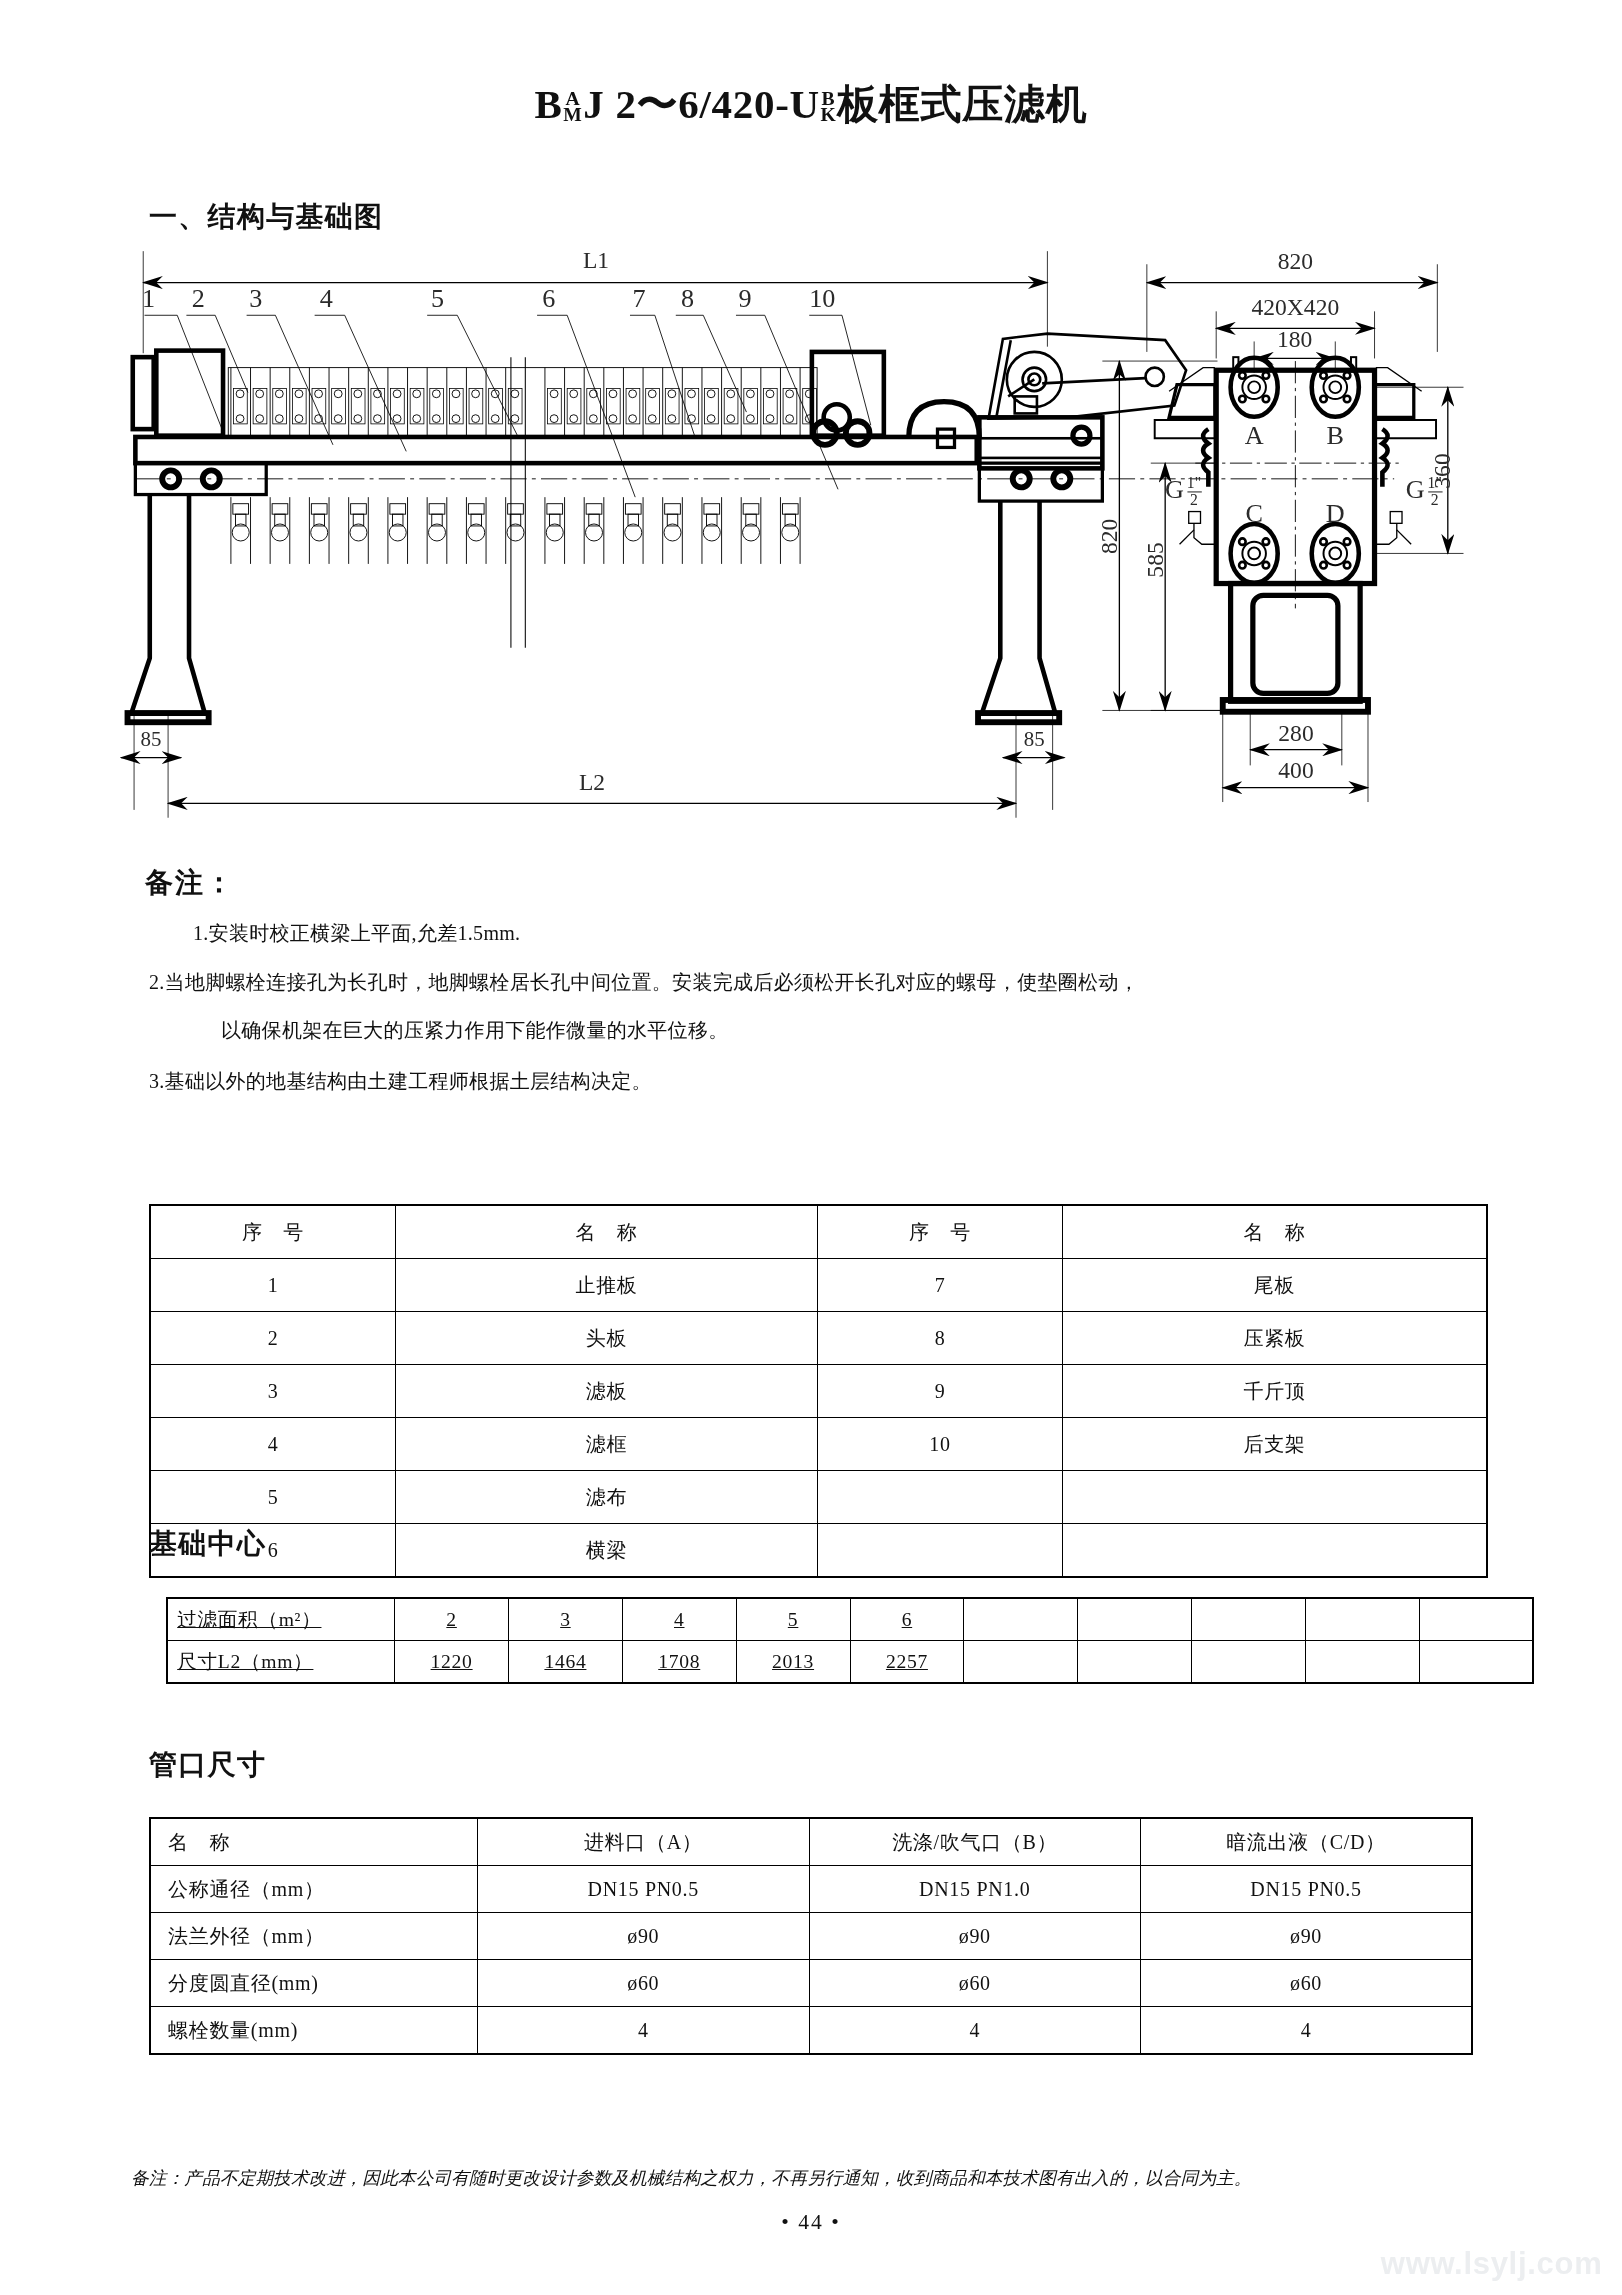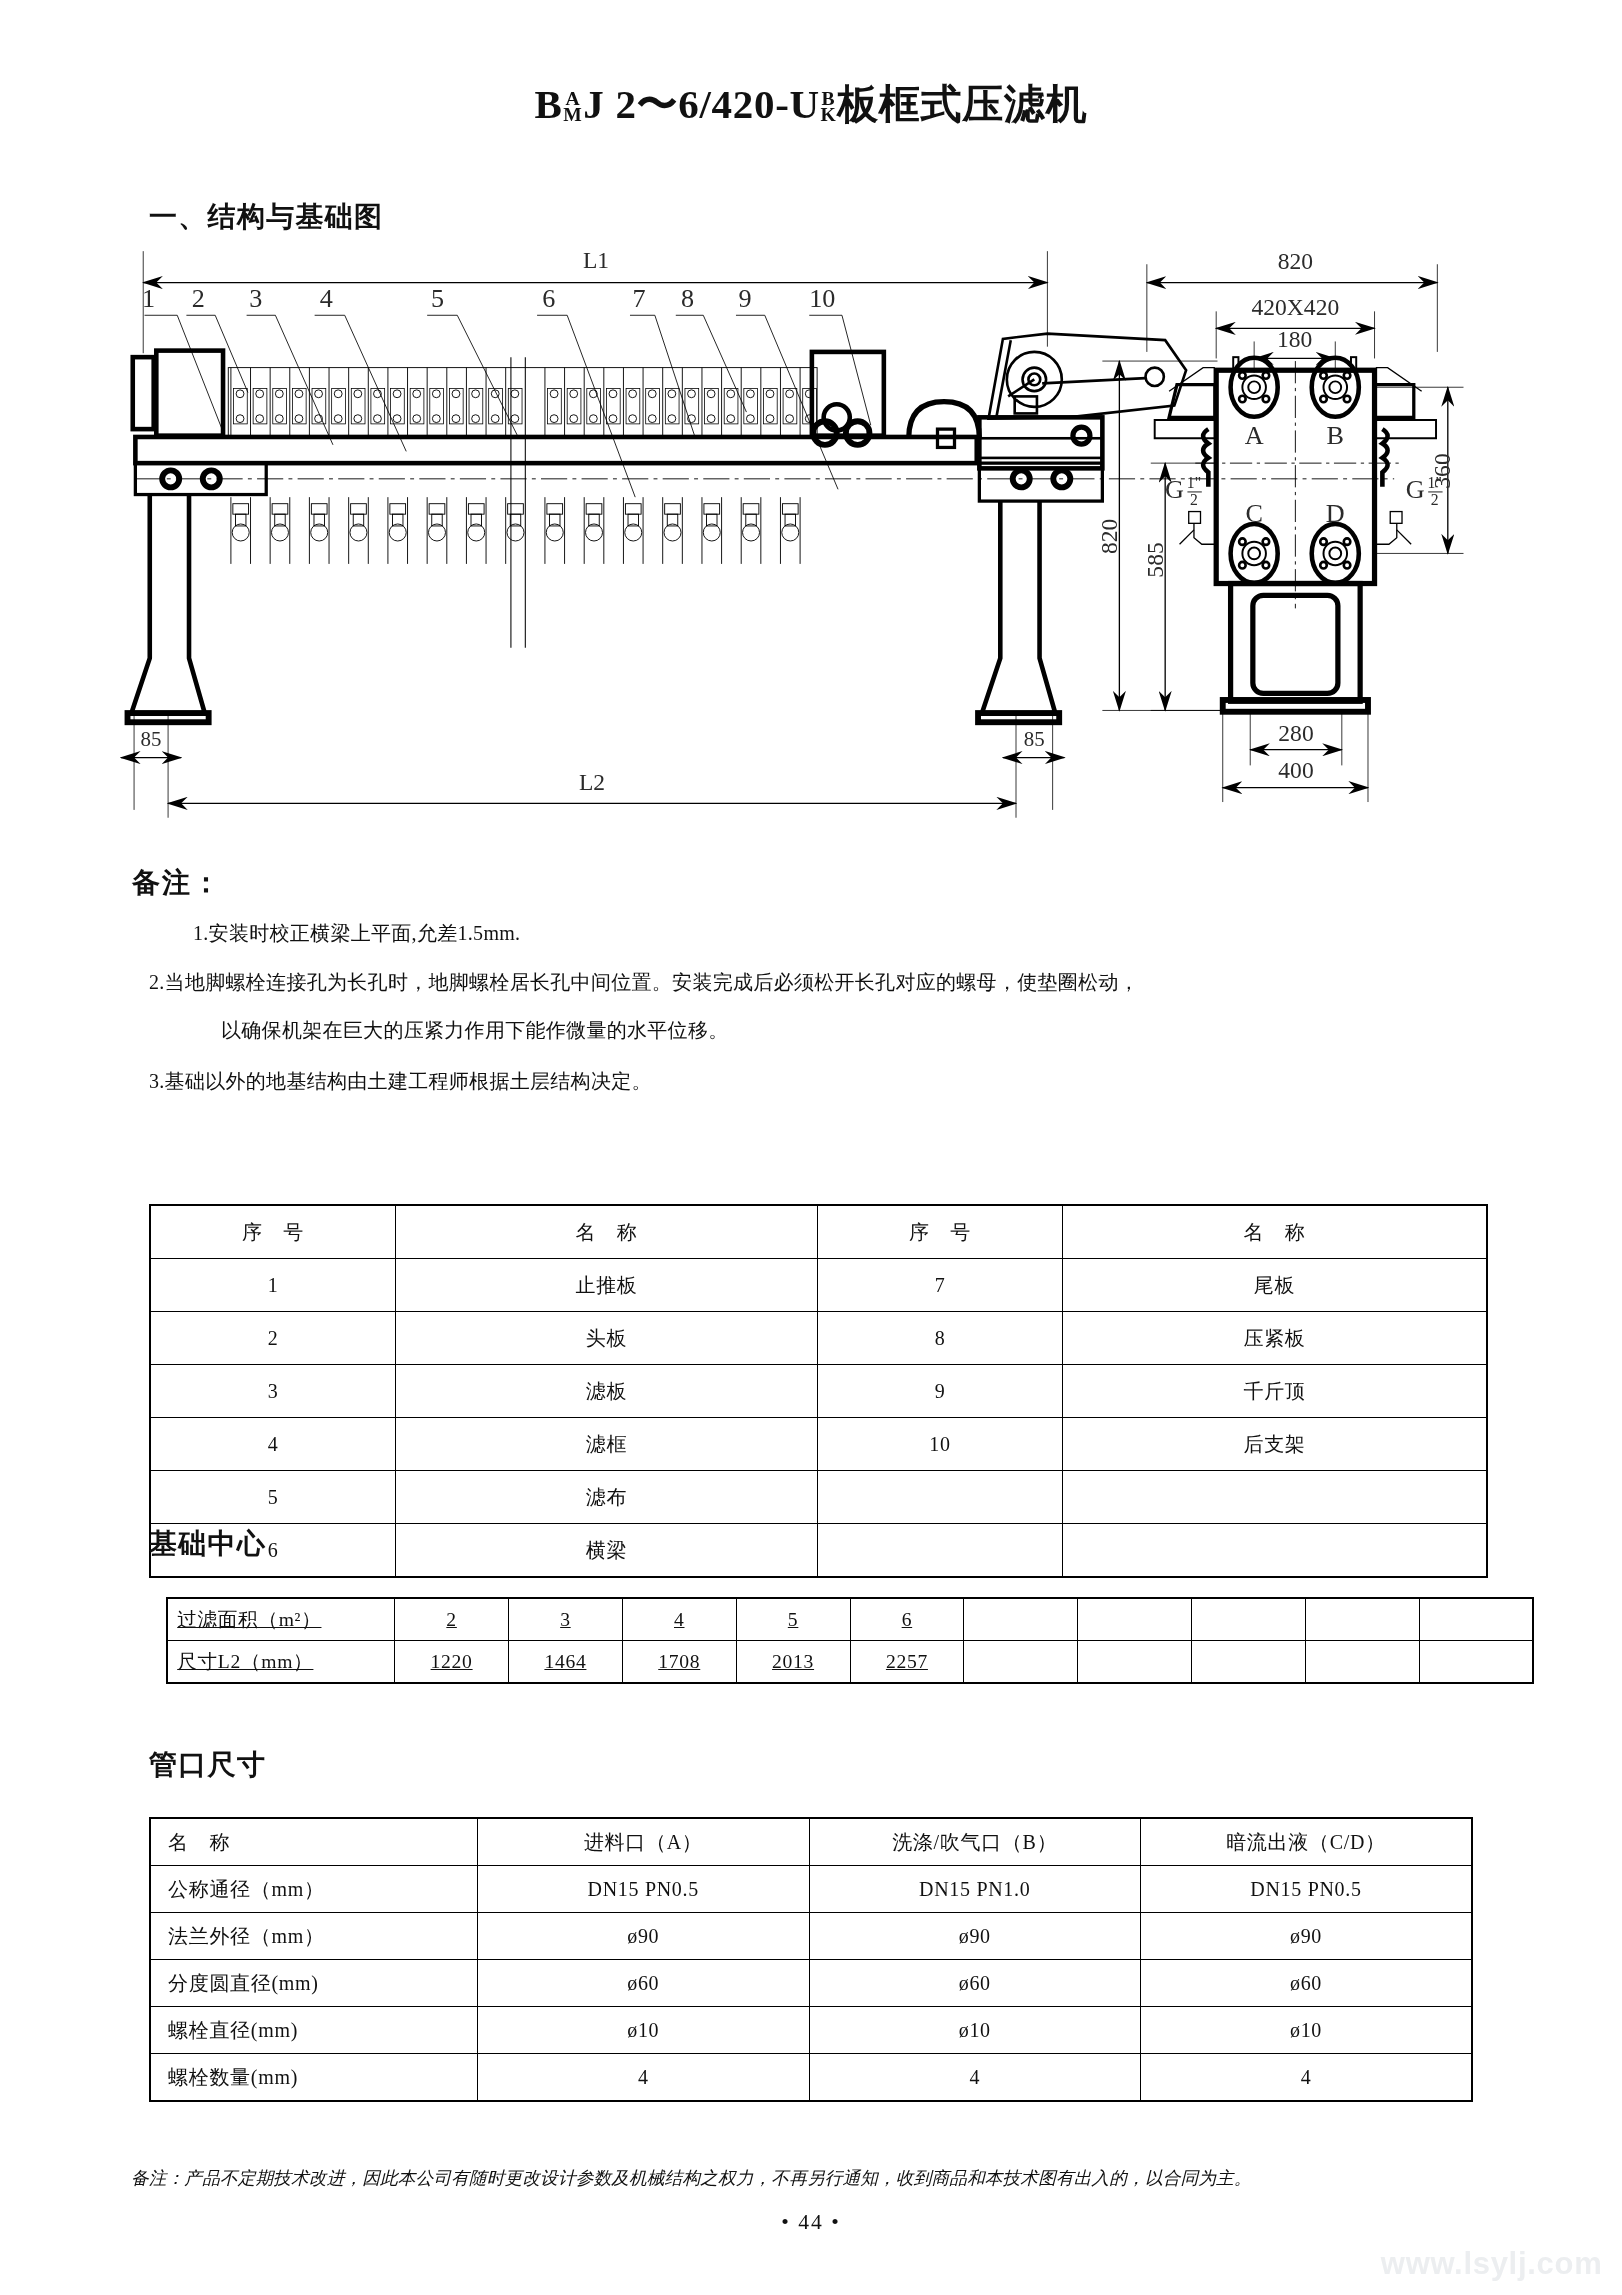--- a/index.html
+++ b/index.html
@@ -26,21 +26,21 @@
 
   
   .sec-h{
     position:absolute;font-size:28px;font-weight:bold;
     font-family:"Liberation Serif","DejaVu Serif",serif;
     letter-spacing:1.3px;white-space:nowrap;
   }
   #sec-structure{left:149px;top:198px;}
   #sec-base-center{left:149px;top:1525px;}
   #sec-nozzle{left:149px;top:1746px;}
-  #notes-heading{left:132px;top:864px;font-size:28px;font-weight:bold;letter-spacing:2px;}
+  #notes-heading{left:145px;top:864px;font-size:28px;font-weight:bold;letter-spacing:2px;}
 
   
   .note{
     position:absolute;font-size:20px;line-height:1.42;
     white-space:nowrap;letter-spacing:0.3px;
   }
   #note-1{left:149px;top:919px;margin-left:44px;}
   #note-2{left:149px;top:968px;text-align:right;}
   #note-2b{left:185px;top:1016px;margin-left:36px;}
   #note-3{left:149px;top:1067px;}
@@ -659,26 +659,20 @@
           <td>ø90</td>
           <td>ø90</td>
         </tr>
         <tr>
           <td class="nc0">分度圆直径(mm)</td>
           <td>ø60</td>
           <td>ø60</td>
           <td>ø60</td>
         </tr>
         <tr>
-          <td class="nc0">螺栓直径(mm)</td>
-          <td>ø10</td>
-          <td>ø10</td>
-          <td>ø10</td>
-        </tr>
-        <tr>
           <td class="nc0">螺栓数量(mm)</td>
           <td>4</td>
           <td>4</td>
           <td>4</td>
         </tr>
       </tbody>
   </table>
 
   <div id="footer-note">备注：产品不定期技术改进，因此本公司有随时更改设计参数及机械结构之权力，不再另行通知，收到商品和本技术图有出入的，以合同为主。</div>
   <div id="page-number">• 44 •</div>

